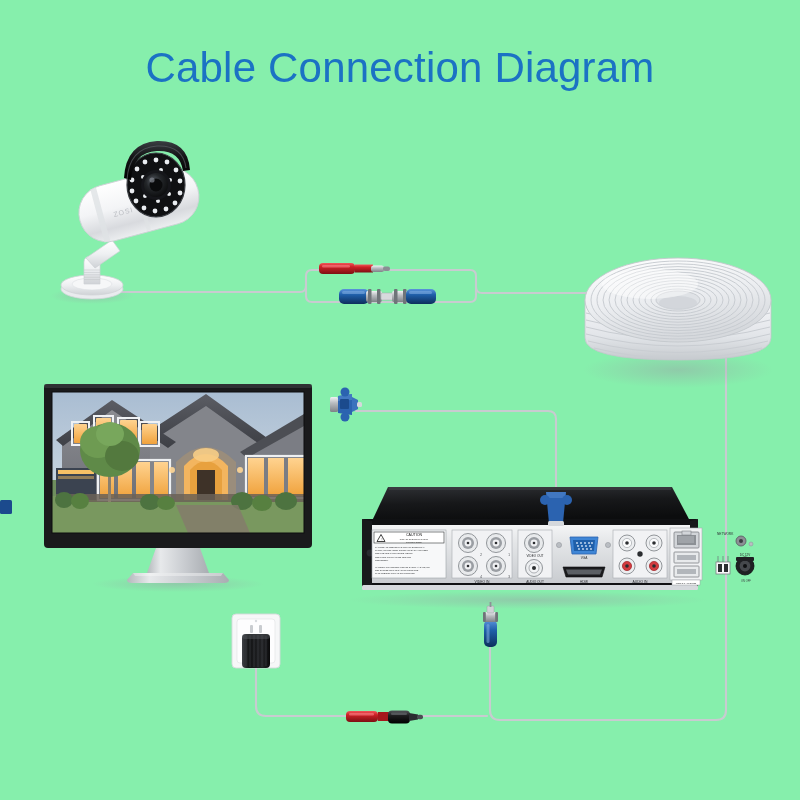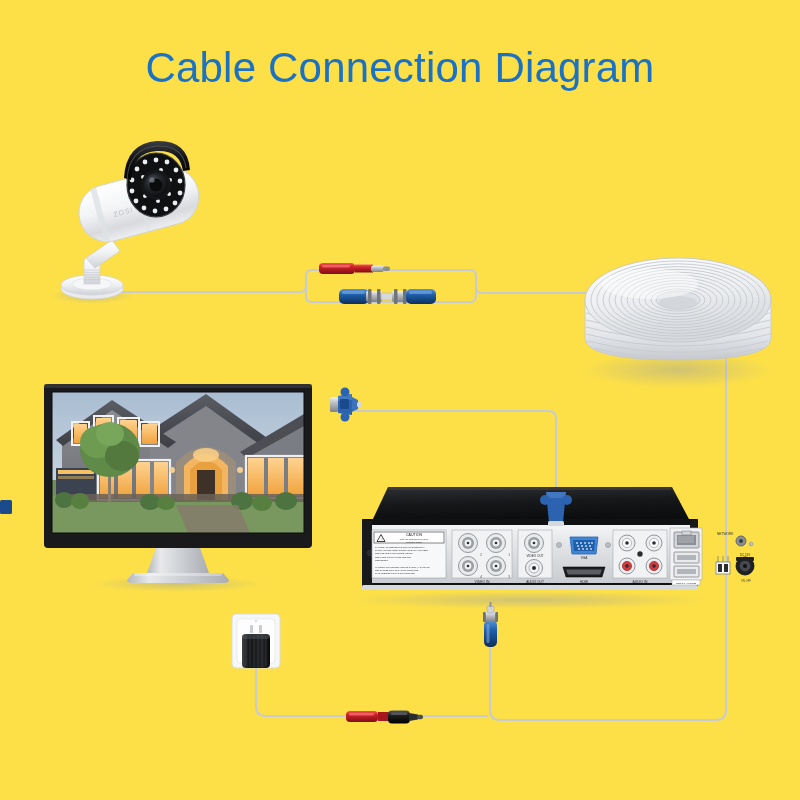--- a/index.html
+++ b/index.html
@@ -9,21 +9,21 @@
     position:absolute;left:0;top:44px;width:800px;text-align:center;
     font-family:"Liberation Sans",sans-serif;
     font-size:42px;font-weight:400;letter-spacing:0.2px;color:#1b72c4;
   }
   svg#scene{position:absolute;left:0;top:0;width:800px;height:800px;display:block;}
   .nosel{user-select:none;}
 </style>
 </head>
 <body>
 
-<div id="stage" style="background: #fde047;">
+<div id="stage" style="background: #86efac;">
 
   <div id="title" class="nosel" style="color: rgb(27, 114, 196);">Cable Connection Diagram</div>
 
   <svg id="scene" viewBox="0 0 800 800">
     <defs>
       <linearGradient id="gBody" x1="0" y1="0" x2="0" y2="1">
         <stop offset="0%" stop-color="#ffffff"></stop>
         <stop offset="45%" stop-color="#f3f4f6"></stop>
         <stop offset="78%" stop-color="#d8dade"></stop>
         <stop offset="100%" stop-color="#eceef0"></stop>

